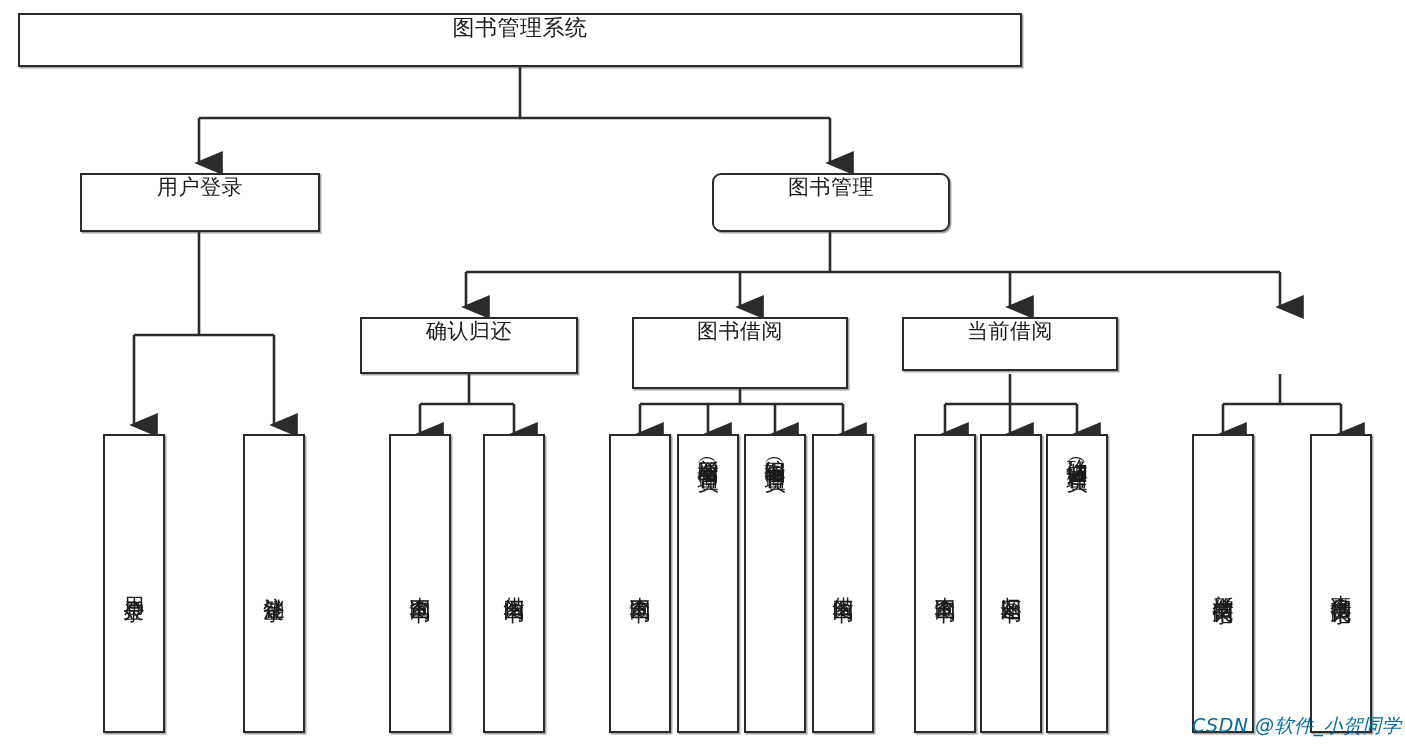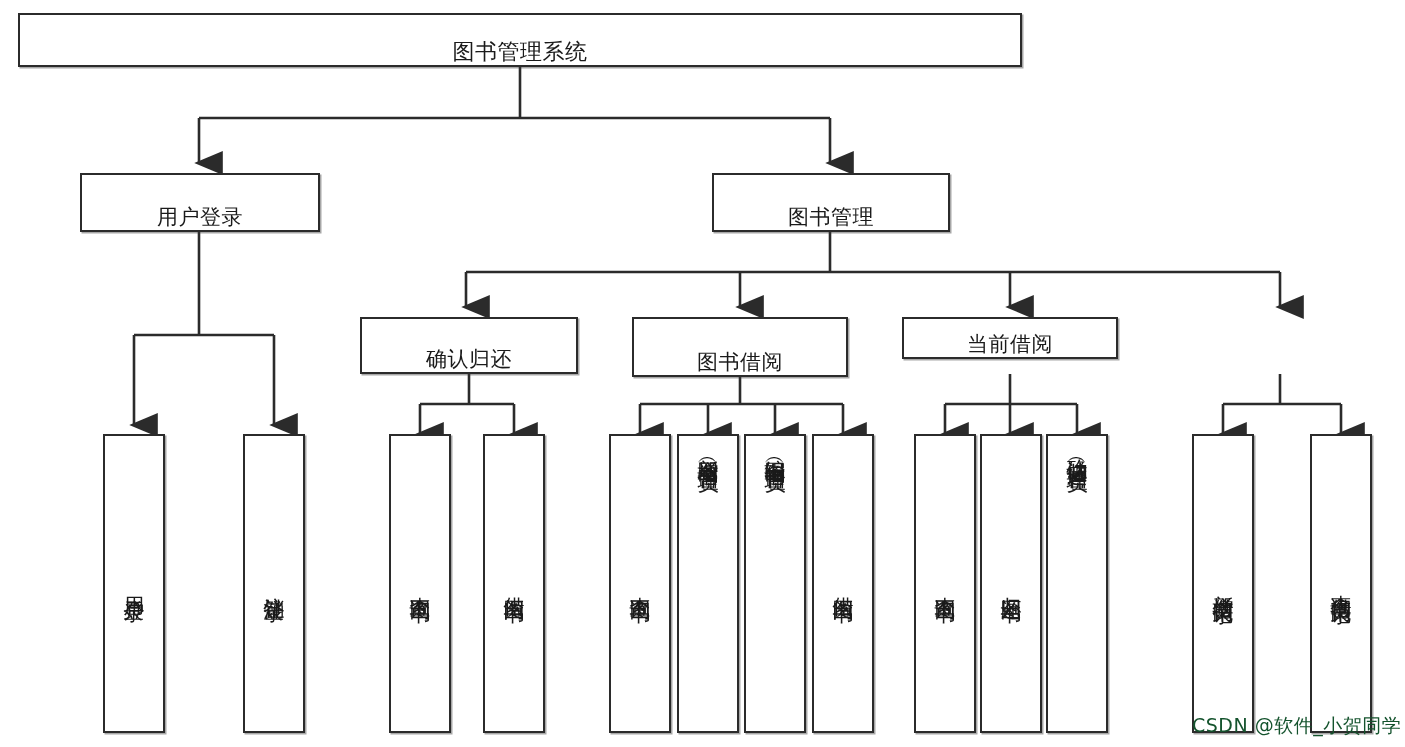--- a/index.html
+++ b/index.html
@@ -25,21 +25,21 @@
     width: 1405px;
     height: 747px;
     pointer-events: none;
   }
   .node {
     position: absolute;
     box-sizing: border-box;
     border: 2px solid #2b2b2b;
     background: #ffffff;
     display: flex;
-    align-items: flex-end;
+    align-items: flex-start;
     justify-content: center;
     color: #1a1a1a;
     box-shadow: 1.5px 1.5px 0 rgba(60,60,60,0.45);
   }
   .node .label {
     display: block;
     text-align: center;
     line-height: 1.18;
     white-space: pre;
   }
@@ -64,25 +64,26 @@
     letter-spacing: 2px;
     height: auto;
     max-height: 100%;
   }
   .node.vert.mid {
     align-items: center;
     padding-top: 0;
   }
   .watermark {
     position: absolute;
-    color: #14532d;
+    color: #0369a1;
     font-size: 19px;
     white-space: nowrap;
     letter-spacing: 0.5px;
     font-family: "DejaVu Sans", "Liberation Sans", sans-serif;
+    font-style: italic;
   }
 </style>
 </head>
 <body>
 
 <div id="canvas">
 
   <svg id="edges" viewBox="0 0 1405 747" width="1405" height="747">
     <defs>
       <marker id="arrow" viewBox="0 0 12 12" refX="6" refY="10" markerWidth="11" markerHeight="11" orient="auto-start-reverse">
@@ -136,31 +137,31 @@
   </svg>
 
   <div class="node horiz root" style="left:18px; top:13px; width:1004px; height:54px;">
     <span class="label">图书管理系统</span>
   </div>
 
   <div class="node horiz" style="left:80px; top:173px; width:240px; height:59px;">
     <span class="label">用户登录</span>
   </div>
 
-  <div class="node horiz" style="left:712px; top:173px; width:238px; height:59px;">
+  <div class="node horiz" style="left:712px; top:173px; width:238px; height:59px;border-radius:9px;">
     <span class="label">图书管理</span>
   </div>
 
   <div class="node horiz" style="left:360px; top:317px; width:218px; height:57px;">
     <span class="label">确认归还</span>
   </div>
-  <div class="node horiz" style="left:632px; top:317px; width:216px; height:60px;">
+  <div class="node horiz" style="left:632px; top:317px; width:216px; height:72px;">
     <span class="label">图书借阅</span>
   </div>
-  <div class="node horiz" style="left:902px; top:317px; width:216px; height:42px;">
+  <div class="node horiz" style="left:902px; top:317px; width:216px; height:54px;">
     <span class="label">当前借阅</span>
   </div>
 
   <div class="node vert mid" style="left:103px; top:434px; width:62px; height:299px;">
     <span class="label">用户登录</span>
   </div>
   <div class="node vert mid" style="left:243px; top:434px; width:62px; height:299px;">
     <span class="label">注销登录</span>
   </div>
 

